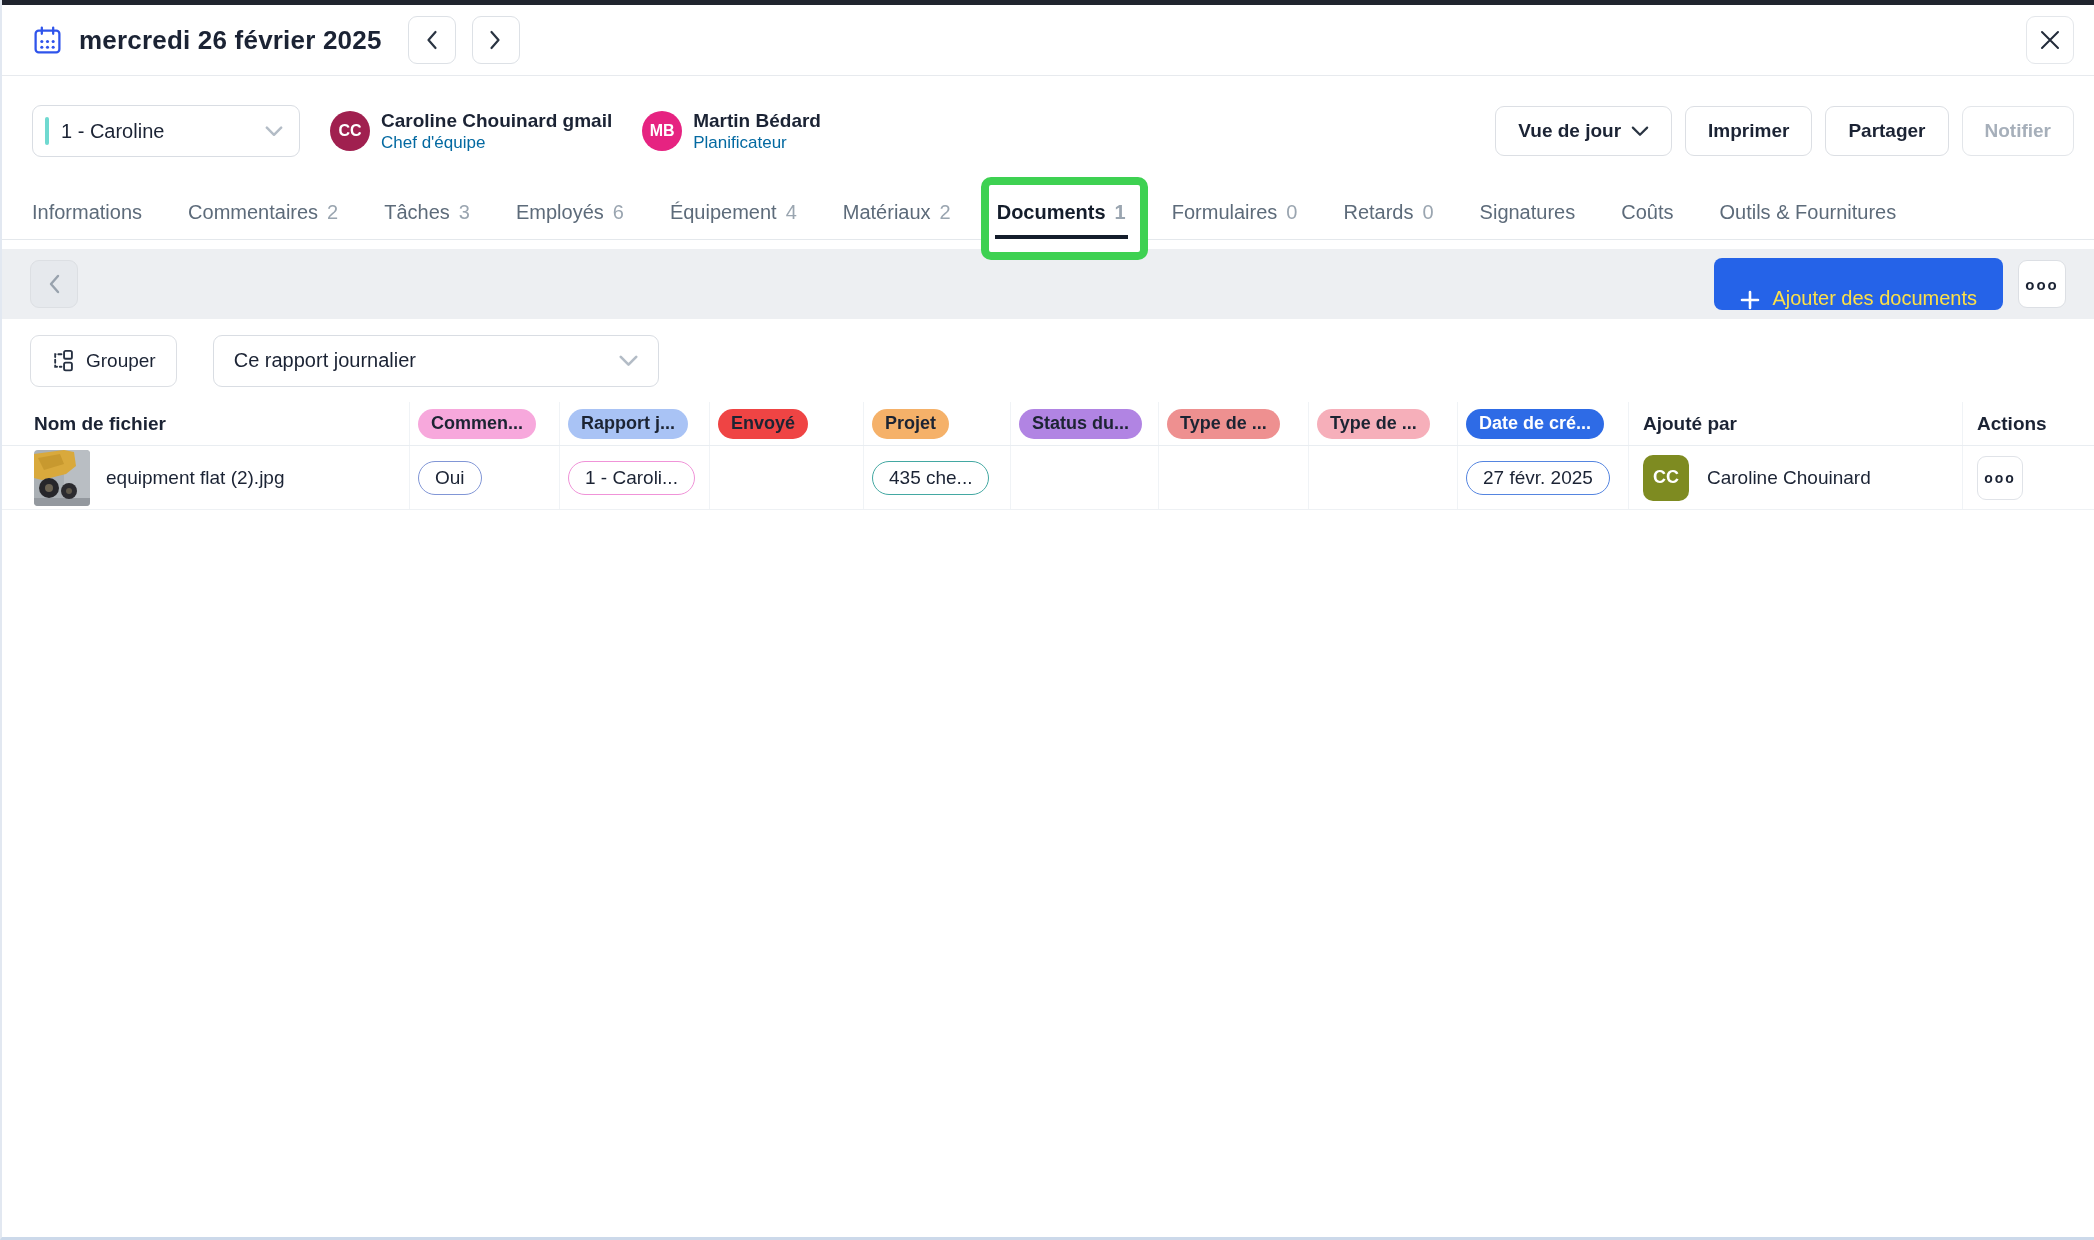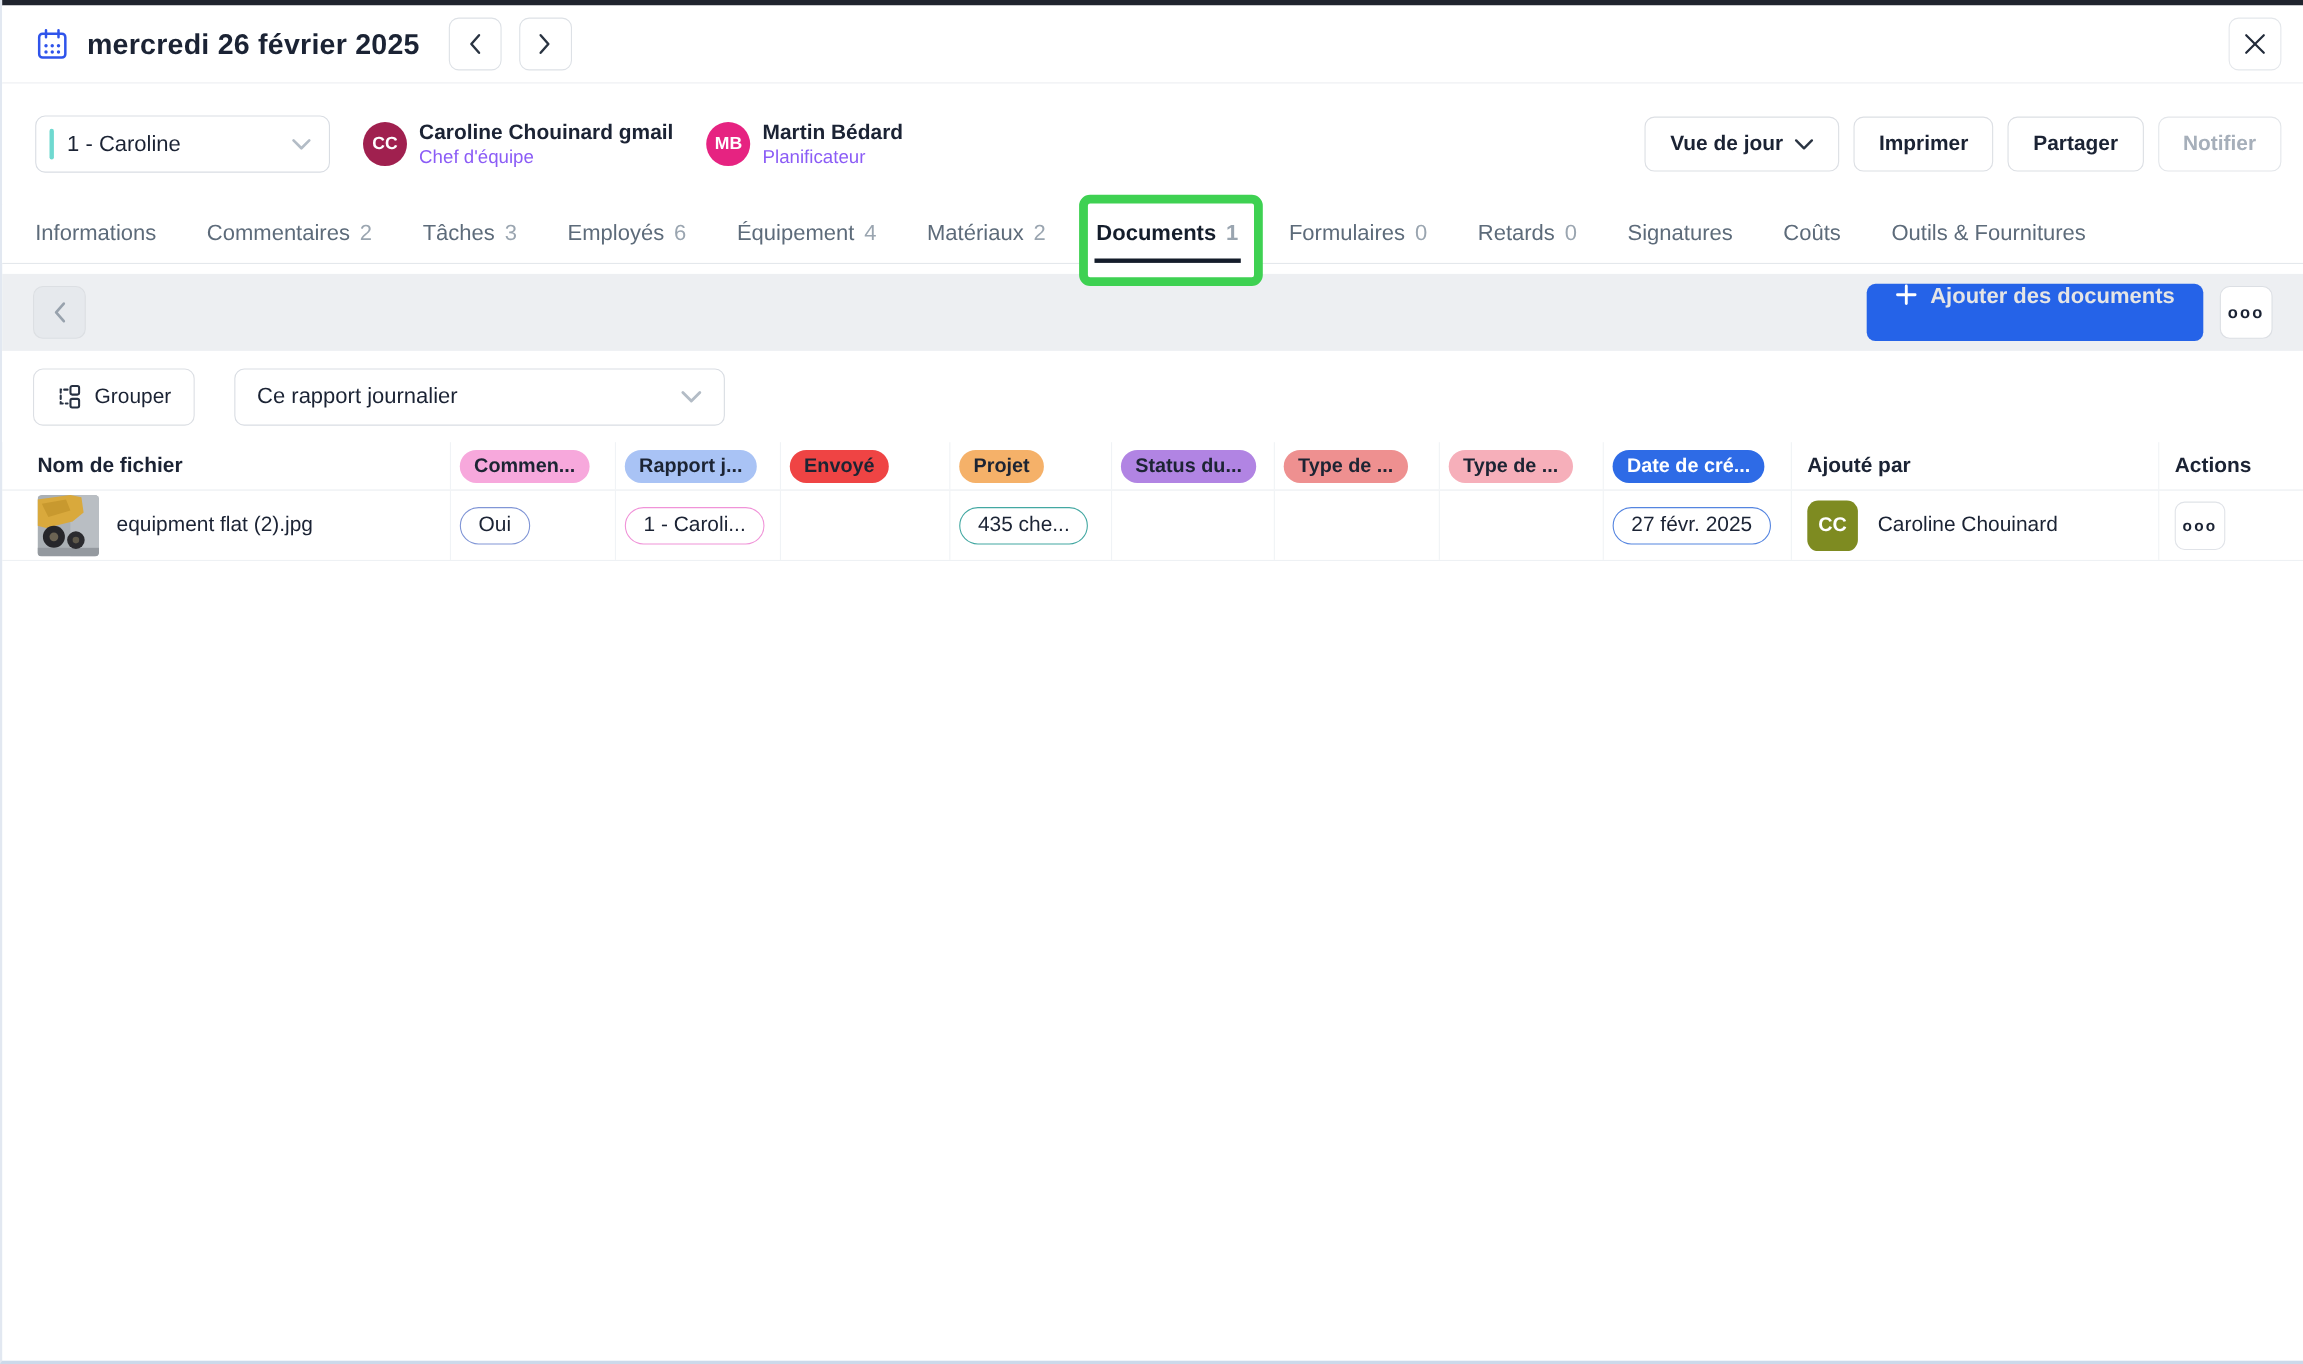--- a/index.html
+++ b/index.html
@@ -42,21 +42,21 @@
   .crew-accent { width: 4px; height: 28px; border-radius: 2px; background: #6fd9d0; margin-right: 12px; }
   .crew-value { font-size: 20px; color: #1b2334; flex: 1; }
   .person { display: flex; align-items: center; margin-left: 30px; }
   .avatar-circle {
     width: 40px; height: 40px; border-radius: 50%; color: #fff;
     display: flex; align-items: center; justify-content: center;
     font-size: 16px; font-weight: 700; flex: none;
   }
   .person-text { margin-left: 11px; }
   .person-name { font-size: 19px; font-weight: 600; color: #1b2334; line-height: 1.25; }
-  .person-role { font-size: 17px; color: #8b5cf6; line-height: 1.25; }
+  .person-role { font-size: 17px; color: #0369a1; line-height: 1.25; }
   .subhdr-actions { margin-left: auto; display: flex; gap: 13px; }
   .btn {
     height: 50px; padding: 0 22px; border: 1px solid #dcdfe4; border-radius: 9px;
     background: #fff; font-size: 19px; font-weight: 600; color: #1b2334;
     display: flex; align-items: center; gap: 10px; cursor: pointer;
     font-family: "Liberation Sans", sans-serif;
   }
   .btn.disabled { color: #a6afba; border-color: #e3e6ea; }
 
   
@@ -82,22 +82,22 @@
     margin-top: 9px; height: 70px; background: #edeff2;
     display: flex; align-items: center; padding: 0 28px;
   }
   .back-btn {
     width: 48px; height: 48px; border: 1px solid #dcdfe3; border-radius: 9px;
     background: #e6e9ed; display: flex; align-items: center; justify-content: center; cursor: pointer;
   }
   .toolbar-spacer { flex: 1; }
   .btn-primary {
     height: 52px; padding: 0 26px; border: none; border-radius: 8px;
-    background: #2563e8; color: #e5e5e5; font-size: 20px; font-weight: 700;
-    display: flex; align-items: flex-start; gap: 12px; cursor: pointer;
+    background: #2563e8; color: #fde047; font-size: 20px; font-weight: 400;
+    display: flex; align-items: flex-end; gap: 12px; cursor: pointer;
     font-family: "Liberation Sans", sans-serif;
   }
   .more-btn {
     width: 48px; height: 48px; margin-left: 15px; border: 1px solid #dcdfe4; border-radius: 9px;
     background: #fff; display: flex; align-items: center; justify-content: center; cursor: pointer;
     font-size: 15px; font-weight: 700; letter-spacing: 2px; color: #1b2334;
   }
 
   
   .filter-row { height: 83px; display: flex; align-items: center; padding: 0 28px; background: #fff; }

